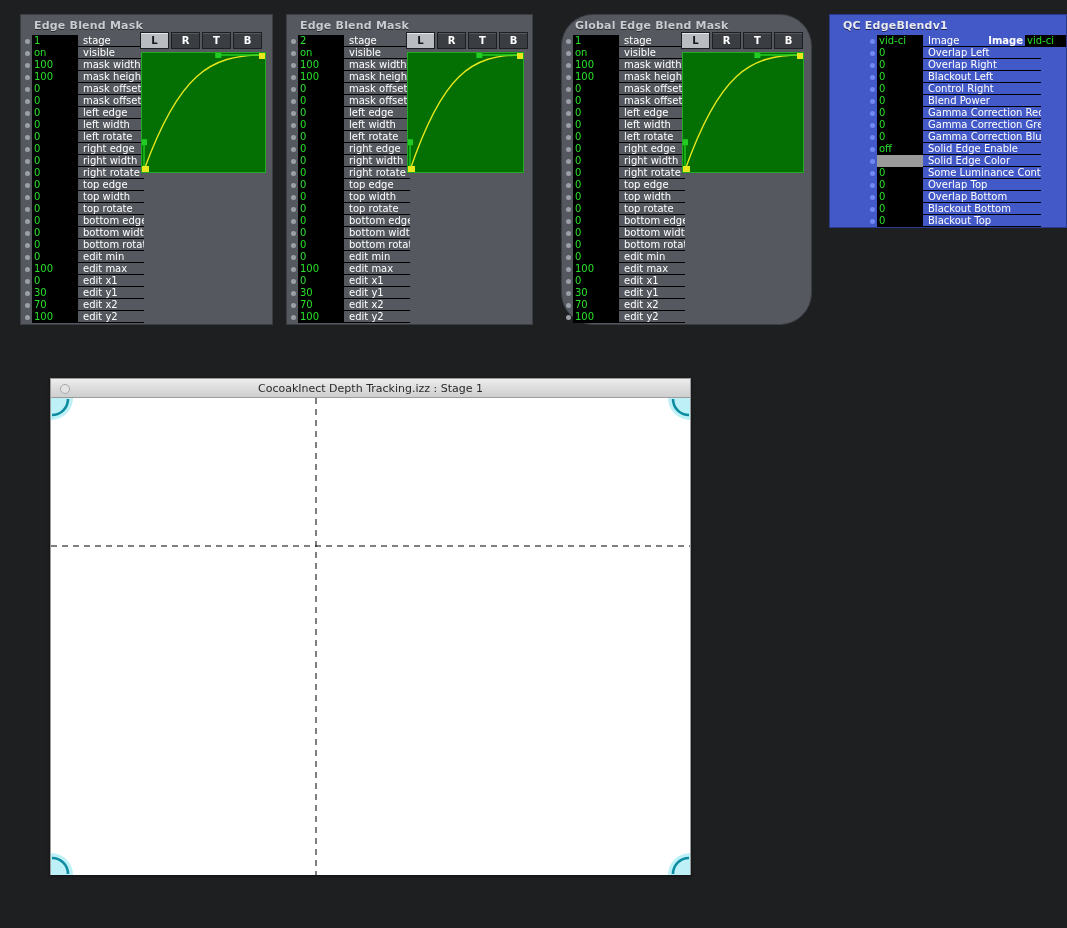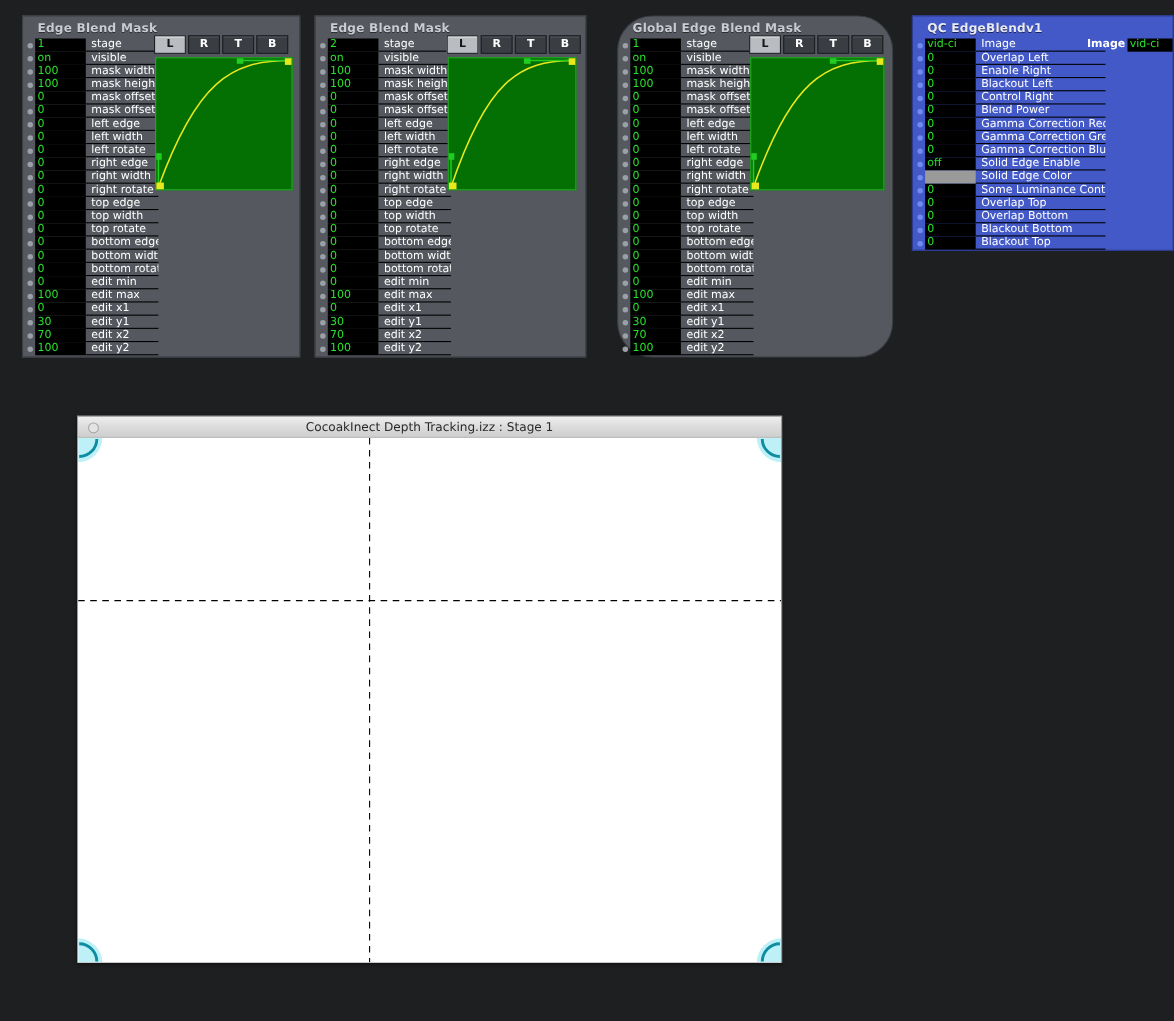--- a/index.html
+++ b/index.html
@@ -100,21 +100,21 @@
   }
   .graph svg { display: block; }
 
   
   .qc {
     position: absolute;
     background: #4359c8;
     border: 1px solid #2b3a8c;
   }
   .qc .panel-title { color: #e9ebf2; text-shadow: 0 1px 0 #1b2259; }
-  .qc-hdr { position: relative; height: 12px; display: flex; align-items: center; }
+  .qc-hdr { position: relative; height: 12px; display: flex; align-items: center; margin-left: 36px; }
   .qc .bullet { background: #6f8af0; }
   .qc .lbl { width: 118px; border-bottom: 1px solid #000000; }
   .qc-img-label {
     position: absolute;
     right: 43px; top: 0;
     color: #ffffff; font-size: 10px; line-height: 12px;
     font-weight: bold;
   }
   .qc-img-val {
     position: absolute;
@@ -625,21 +625,21 @@
           <span class="qc-img-val">vid-ci</span>
         </div>
         <div class="qc-hdr">
           <span class="bullet"></span>
           <span class="val">0</span>
           <span class="lbl">Overlap Left</span>
         </div>
         <div class="qc-hdr">
           <span class="bullet"></span>
           <span class="val">0</span>
-          <span class="lbl">Enable Right</span>
+          <span class="lbl">Overlap Right</span>
         </div>
         <div class="qc-hdr">
           <span class="bullet"></span>
           <span class="val">0</span>
           <span class="lbl">Blackout Left</span>
         </div>
         <div class="qc-hdr">
           <span class="bullet"></span>
           <span class="val">0</span>
           <span class="lbl">Control Right</span>
@@ -695,21 +695,21 @@
           <span class="lbl">Blackout Bottom</span>
         </div>
         <div class="qc-hdr">
           <span class="bullet"></span>
           <span class="val">0</span>
           <span class="lbl">Blackout Top</span>
         </div>
       </div>
   </div>
 
-  <div class="win" style="left:50px; top:378px; width:641px; height:497px;margin-left:20px;">
+  <div class="win" style="left:50px; top:378px; width:641px; height:497px;">
     <div class="win-title">
       <div class="win-close"></div>
       <div class="t">CocoakInect Depth Tracking.izz : Stage 1</div>
     </div>
     <div class="canvas" style="width:639px; height:477px;">
       <svg width="639" height="477">
 
         <line x1="0" y1="148" x2="639" y2="148" stroke="#000" stroke-width="1" stroke-dasharray="6,5"></line>
         <line x1="265" y1="0" x2="265" y2="477" stroke="#000" stroke-width="1" stroke-dasharray="6,5"></line>
 

